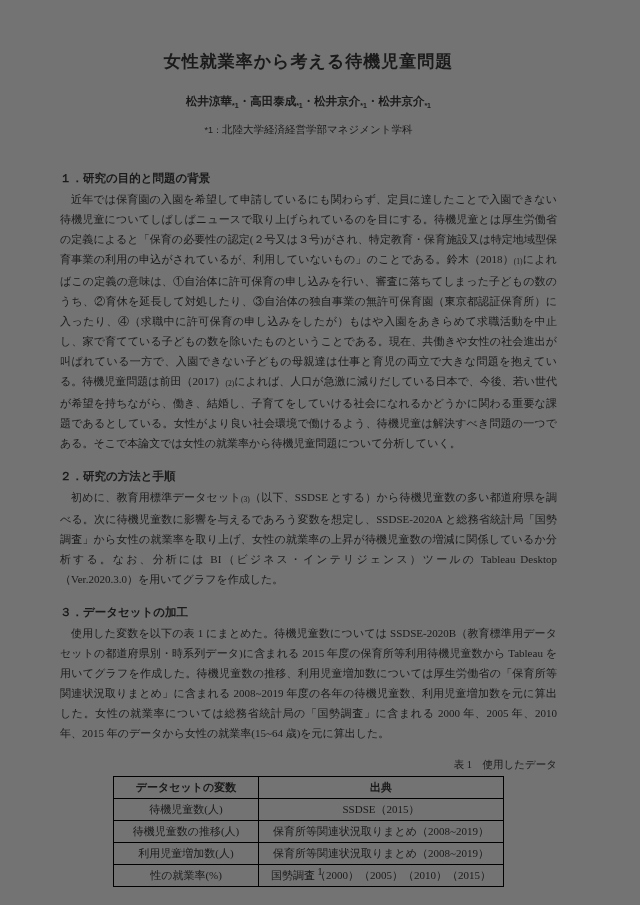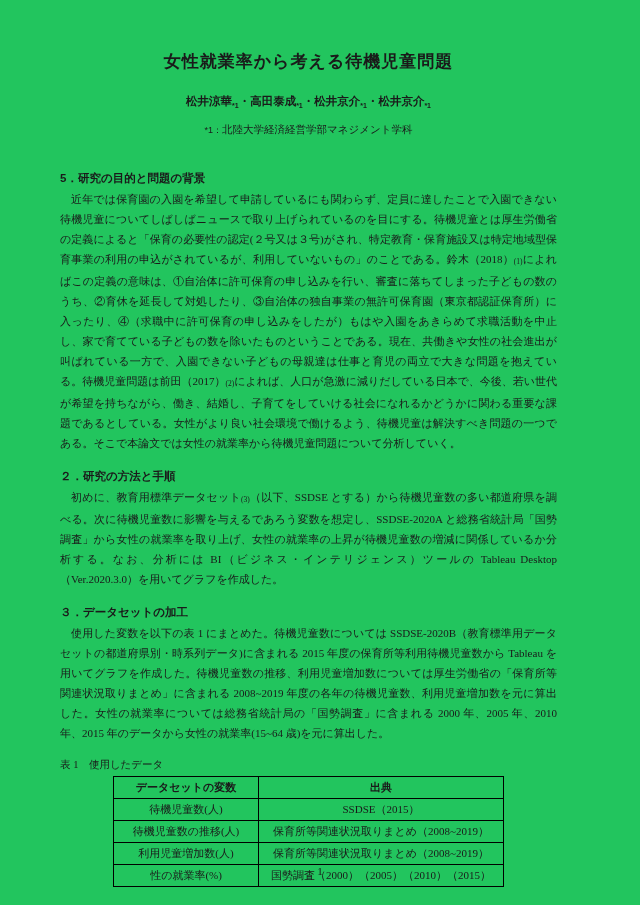--- a/index.html
+++ b/index.html
@@ -3,21 +3,21 @@
 <meta charset="utf-8">
 <style>
   html, body {
     margin: 0;
     padding: 0;
     background: #ffffff;
   }
   .page {
     width: 640px;
     height: 905px;
-    background: #22c55e;
+    background: #737373;
     color: #1a1a1a;
     box-sizing: border-box;
     padding: 50px 83px 0 60px;
     position: relative;
     overflow: hidden;
     font-family: "Liberation Serif", "DejaVu Serif", serif;
   }
   .title {
     margin: 0;
     text-align: center;
@@ -63,21 +63,21 @@
     text-align: justify;
     text-indent: 11px;
   }
   .fnref {
     font-size: 7.5px;
     position: relative;
     top: 1px;
   }
   .table-caption {
     margin-top: 15px;
-    text-align: left;
+    text-align: right;
     font-size: 10.5px;
   }
   table.data-table {
     margin: 4px auto 0 auto;
     border-collapse: collapse;
     width: 390px;
     table-layout: fixed;
   }
   .data-table th {
     font-family: "Liberation Sans", "DejaVu Sans", sans-serif;
@@ -113,21 +113,21 @@
   <h1 class="title">女性就業率から考える待機児童問題</h1>
 
   <div class="authors">
     <span>松井涼華</span><span class="author-marker">*1</span><span>・</span><span>高田泰成</span><span class="author-marker">*1</span><span>・</span><span>松井京介</span><span class="author-marker">*1</span><span>・</span><span>松井京介</span><span class="author-marker">*1</span>
   </div>
 
   <div class="affiliation">
     <span class="affil-marker">*1：</span><span>北陸大学経済経営学部マネジメント学科</span>
   </div>
 
-  <h2 class="section-heading first">5．研究の目的と問題の背景</h2>
+  <h2 class="section-heading first">１．研究の目的と問題の背景</h2>
   <p class="body-paragraph"><span>近年では保育園の入園を希望して申請しているにも関わらず、定員に達したことで入園できない待機児童についてしばしばニュースで取り上げられているのを目にする。待機児童とは厚生労働省の定義によると「保育の必要性の認定(２号又は３号)がされ、特定教育・保育施設又は特定地域型保育事業の利用の申込がされているが、利用していないもの」のことである。鈴木（2018）</span><span class="fnref">(1)</span><span>によればこの定義の意味は、①自治体に許可保育の申し込みを行い、審査に落ちてしまった子どもの数のうち、②育休を延長して対処したり、③自治体の独自事業の無許可保育園（東京都認証保育所）に入ったり、④（求職中に許可保育の申し込みをしたが）もはや入園をあきらめて求職活動を中止し、家で育てている子どもの数を除いたものということである。現在、共働きや女性の社会進出が叫ばれている一方で、入園できない子どもの母親達は仕事と育児の両立で大きな問題を抱えている。待機児童問題は前田（2017）</span><span class="fnref">(2)</span><span>によれば、人口が急激に減りだしている日本で、今後、若い世代が希望を持ちながら、働き、結婚し、子育てをしていける社会になれるかどうかに関わる重要な課題であるとしている。女性がより良い社会環境で働けるよう、待機児童は解決すべき問題の一つである。そこで本論文では女性の就業率から待機児童問題について分析していく。</span></p>
 
   <h2 class="section-heading">２．研究の方法と手順</h2>
   <p class="body-paragraph"><span>初めに、教育用標準データセット</span><span class="fnref">(3)</span><span>（以下、SSDSE とする）から待機児童数の多い都道府県を調べる。次に待機児童数に影響を与えるであろう変数を想定し、SSDSE-2020A と総務省統計局「国勢調査」から女性の就業率を取り上げ、女性の就業率の上昇が待機児童数の増減に関係しているか分析する。なお、分析には BI（ビジネス・インテリジェンス）ツールの Tableau Desktop（Ver.2020.3.0）を用いてグラフを作成した。</span></p>
 
   <h2 class="section-heading">３．データセットの加工</h2>
   <p class="body-paragraph"><span>使用した変数を以下の表 1 にまとめた。待機児童数については SSDSE-2020B（教育標準用データセットの都道府県別・時系列データ)に含まれる 2015 年度の保育所等利用待機児童数から Tableau を用いてグラフを作成した。待機児童数の推移、利用児童増加数については厚生労働省の「保育所等関連状況取りまとめ」に含まれる 2008~2019 年度の各年の待機児童数、利用児童増加数を元に算出した。女性の就業率については総務省統計局の「国勢調査」に含まれる 2000 年、2005 年、2010 年、2015 年のデータから女性の就業率(15~64 歳)を元に算出した。</span></p>
 
   <div class="table-caption">表 1　使用したデータ</div>
 

